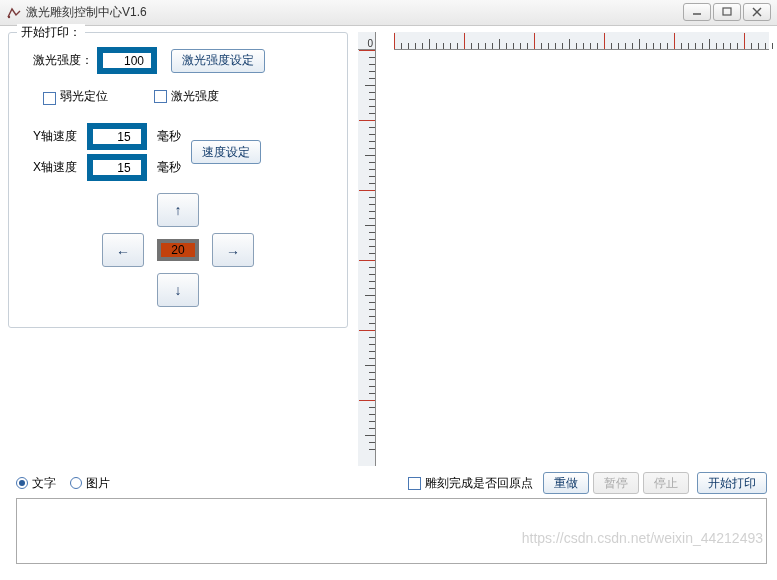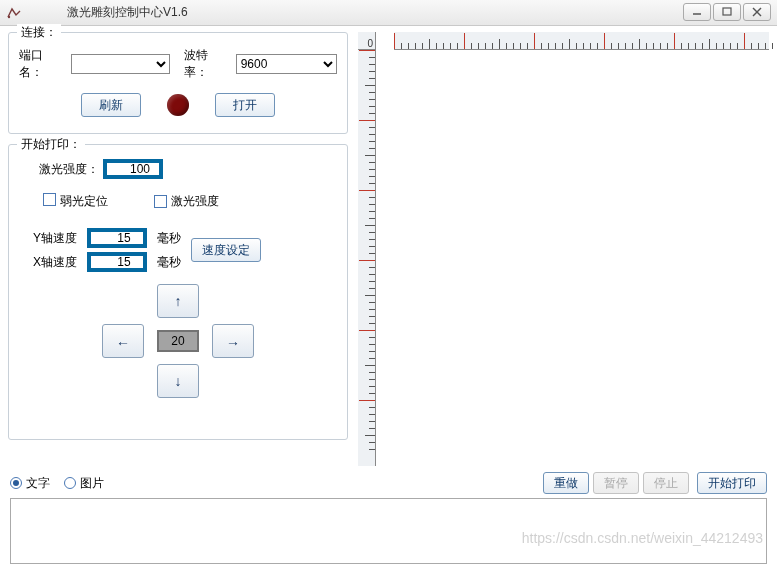--- a/index.html
+++ b/index.html
@@ -19,21 +19,21 @@
     border-bottom: 1px solid #c9c9c9;
     display: flex;
     align-items: center;
     padding: 0 6px;
     position: relative;
   }
   .titlebar .app-icon {
     width: 16px; height: 16px; margin-right: 4px;
     display: inline-block;
   }
-  .titlebar .title { color: #333; margin-left: 41px; }
+  .titlebar .title { color: #333; }
   .win-btns {
     position: absolute; right: 6px; top: 3px;
     display: flex; gap: 2px;
   }
   .win-btn {
     width: 28px; height: 18px;
     border: 1px solid #aaa;
     border-radius: 3px;
     background: linear-gradient(#fdfdfd,#e6e6e6);
     display: flex; align-items: center; justify-content: center;
@@ -87,22 +87,22 @@
     cursor: default;
   }
   .btn-sm { min-width: 40px; height: 22px; font-size: 12px;}
   .indicator {
     width: 22px; height: 22px; border-radius: 50%;
     background: #7d0a0a;
     box-shadow: inset -2px -2px 4px rgba(0,0,0,.4), inset 2px 2px 4px rgba(255,255,255,.2);
     display:inline-block;
   }
   .num-input {
-    width: 60px; height: 20px;
-    border: 4px solid #0369a1;
+    width: 60px; height: 27px;
+    border: 6px solid #0369a1;
     text-align: center;
     font-size: 12px;
     padding-left: 16px;
   }
   .checkbox {
     width: 13px; height: 13px;
     border: 1px solid #4a78b4;
     display: inline-block;
     margin-right: 4px;
     vertical-align: middle;
@@ -119,24 +119,24 @@
     border: 1px solid #8aa0b8;
     border-radius: 3px;
     background: linear-gradient(#fdfdfd,#e2e9f1);
     display:flex; align-items:center; justify-content:center;
     font-size: 14px; color: #1a3a66;
     cursor: pointer;
   }
   .dpad .dcenter {
     position: absolute;
     width: 42px; height: 22px;
-    border: 2px solid #737373;
+    border: 4px solid #737373;
     text-align: center;
     font-size: 12px;
-    background:#a3a3a3;
+    background:#c2410c;
   }
   
   .preview-wrap {
     flex: 1;
     display: flex;
     flex-direction: column;
   }
   .ruler-h {
     height: 18px;
     background: #eef1f4;
@@ -173,21 +173,21 @@
     background:#eef1f4;
     border-right:1px solid #888;
     border-bottom:1px solid #888;
     position: relative;
   }
   .origin span{
     position:absolute; right:2px; bottom:0; font-size:10px; color:#333;
   }
   
   .bottom {
-    padding: 6px 10px 8px 10px;
+    padding: 6px 10px 8px 16px;
   }
   .opt-row {
     display:flex; align-items:center;
     margin-bottom:4px;
   }
   .radio {
     width:12px; height:12px; border:1px solid #4a78b4; border-radius:50%;
     display:inline-block; margin-right:4px; position:relative; vertical-align:middle;
   }
   .radio.checked::after{
@@ -240,53 +240,35 @@
           <line x1="1" y1="1" x2="9" y2="9" stroke="#555" stroke-width="1.4"></line>
           <line x1="9" y1="1" x2="1" y2="9" stroke="#555" stroke-width="1.4"></line>
         </svg>
     </div>
   </div>
 </div>
 
 <div class="content">
   <div class="left-col">
 
-    <div class="fieldset">
-      <div class="legend">连接：</div>
-      <div class="row">
-        <span class="label" style="width:48px">端口名：</span>
-        <select class="combo" style="width:100px" value=""><option></option></select>
-        <span style="width:6px"></span>
-        <span class="label">波特率：</span>
-        <select class="combo" style="width:102px">
-          <option>9600</option>
-        </select>
-      </div>
-      <div class="row" style="justify-content:center; gap:26px; margin-top:12px;">
-        <div class="btn">
-            <span>刷新</span>
-          </div>
-        <span class="indicator"></span>
-        <div class="btn">
-            <span>打开</span>
-          </div>
-      </div>
-    </div>
 
     <div class="fieldset" style="height:296px;">
       <div class="legend">开始打印：</div>
 
-      <div class="row" style="margin-left:20px;">
+      <div class="row" style="margin-left:14px;">
         <span class="label">激光强度：</span>
         <input class="num-input" value="100" style="">
         <span style="width:6px"></span>
+        <div class="btn" style="min-width:92px">
+            <span>激光强度设定</span>
+          </div>
       </div>
 
       <div class="row" style="margin:14px 0 14px 24px; gap:46px;">
-        <label style="display:flex;align-items:flex-start;cursor:pointer;">
+        <label style="display:flex;align-items:flex-end;cursor:pointer;">
           <span class="checkbox"></span>
           <span>弱光定位</span>
         </label>
         <label style="display:flex;align-items:center;cursor:pointer;">
           <span class="checkbox"></span>
           <span>激光强度</span>
         </label>
       </div>
 
       <div style="display:flex; align-items:center;">
@@ -450,20 +432,24 @@
   <div class="opt-row">
     <label style="display:flex;align-items:center;cursor:pointer;margin-right:14px;">
       <span class="radio checked"></span>
       <span>文字</span>
     </label>
     <label style="display:flex;align-items:center;cursor:pointer;">
       <span class="radio"></span>
       <span>图片</span>
     </label>
     <span class="spacer"></span>
+    <label style="display:flex;align-items:center;cursor:pointer;margin-right:10px;">
+      <span class="checkbox"></span>
+      <span>雕刻完成是否回原点</span>
+    </label>
     <div class="btn btn-sm">
         <span>重做</span>
       </div>
     <span style="width:4px"></span>
     <div class="btn btn-sm disabled">
         <span>暂停</span>
       </div>
     <span style="width:4px"></span>
     <div class="btn btn-sm disabled">
         <span>停止</span>

